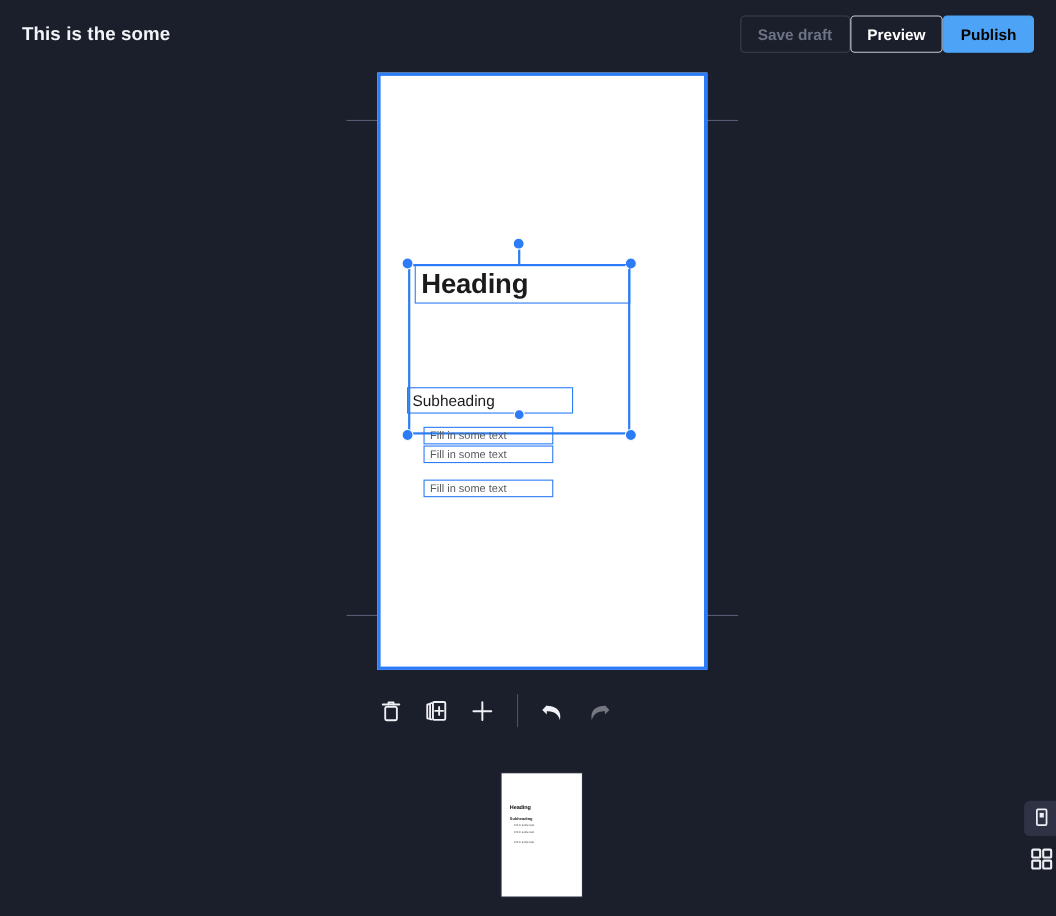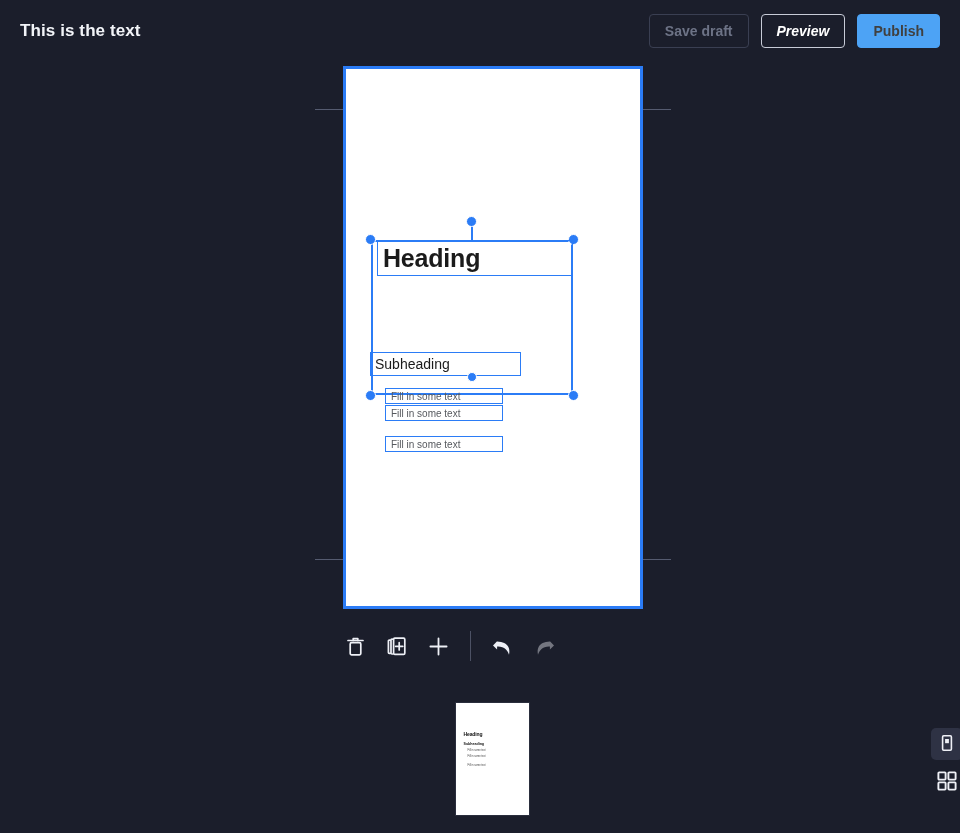--- a/index.html
+++ b/index.html
@@ -32,21 +32,20 @@
   #doc-title {
     font-size: 17px;
     font-weight: 700;
     color: #f2f4f8;
     letter-spacing: 0.1px;
   }
 
   #header-actions {
     display: flex;
     align-items: flex-end;
-    gap: 12px;
   }
 
   .hdr-btn {
     height: 34px;
     padding: 0 15px;
     border-radius: 4px;
     font-size: 14px;
     font-weight: 600;
     font-family: "Liberation Sans", sans-serif;
     display: flex;
@@ -59,27 +58,26 @@
 
   .hdr-btn.disabled {
     border: 1px solid #3a3f52;
     color: #6d7386;
     cursor: default;
   }
 
   .hdr-btn.outline {
     border: 1px solid #c8ccd8;
     color: #ffffff;
-    font-style: italic;
   }
 
   .hdr-btn.primary {
     border: 1px solid #4da3f5;
     background: #4da3f5;
-    color: #404040;
+    color: #000000;
   }
 
   
   #stage {
     position: absolute;
     top: 61px; left: 12px;
     width: 960px;
     height: 772px;
   }
 
@@ -321,21 +319,21 @@
     cursor: pointer;
     background: transparent;
     border: none;
   }
   .view-btn.active { background: #2e3244; }
 </style>
 </head>
 <body>
 
 <div id="app-header">
-  <div id="doc-title">This is the text</div>
+  <div id="doc-title">This is the some</div>
 
   <div id="header-actions">
     <button class="hdr-btn disabled">Save draft</button>
     <button class="hdr-btn outline">Preview</button>
     <button class="hdr-btn primary">Publish</button>
   </div>
 </div>
 
 <div id="stage">
 

